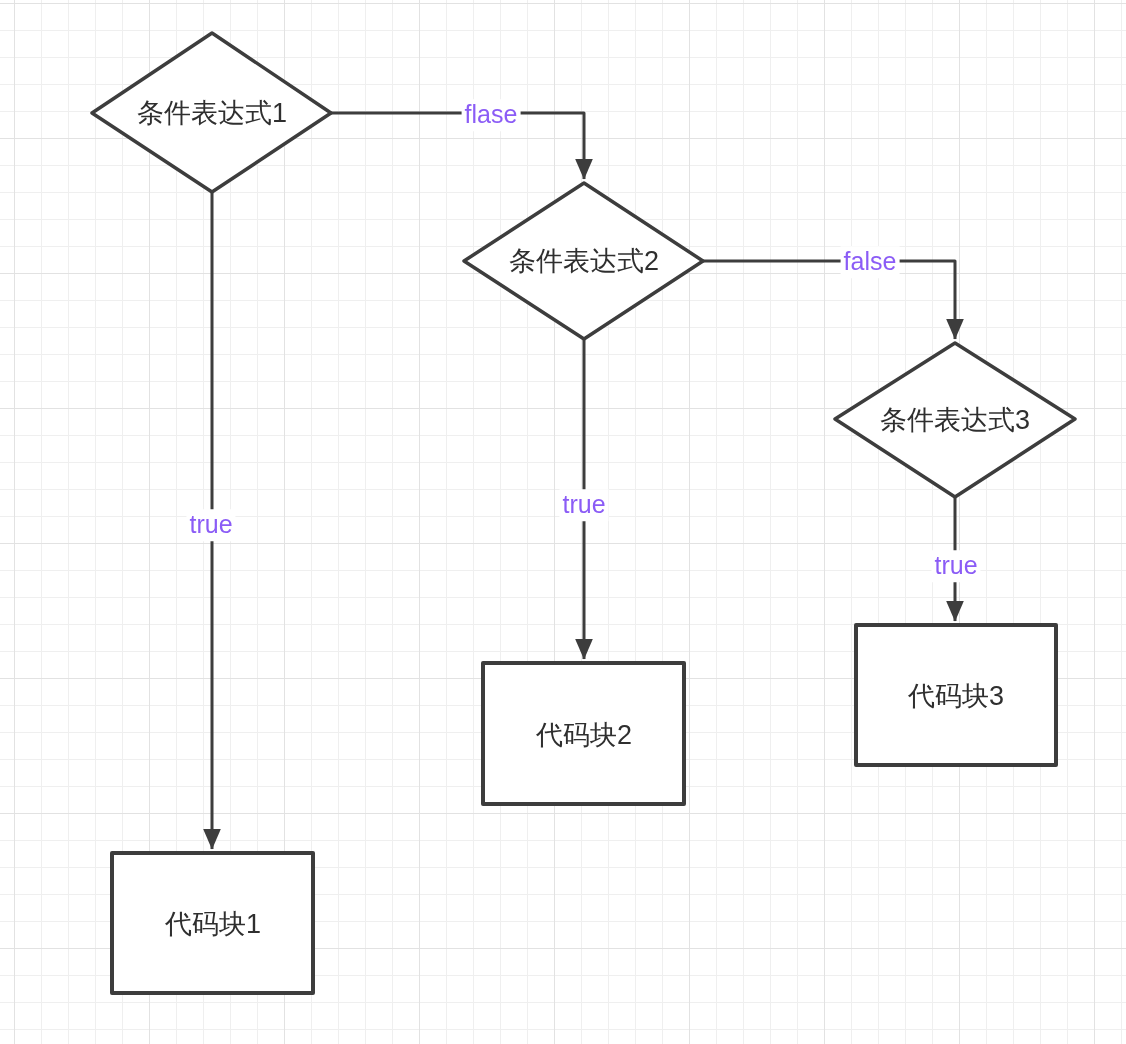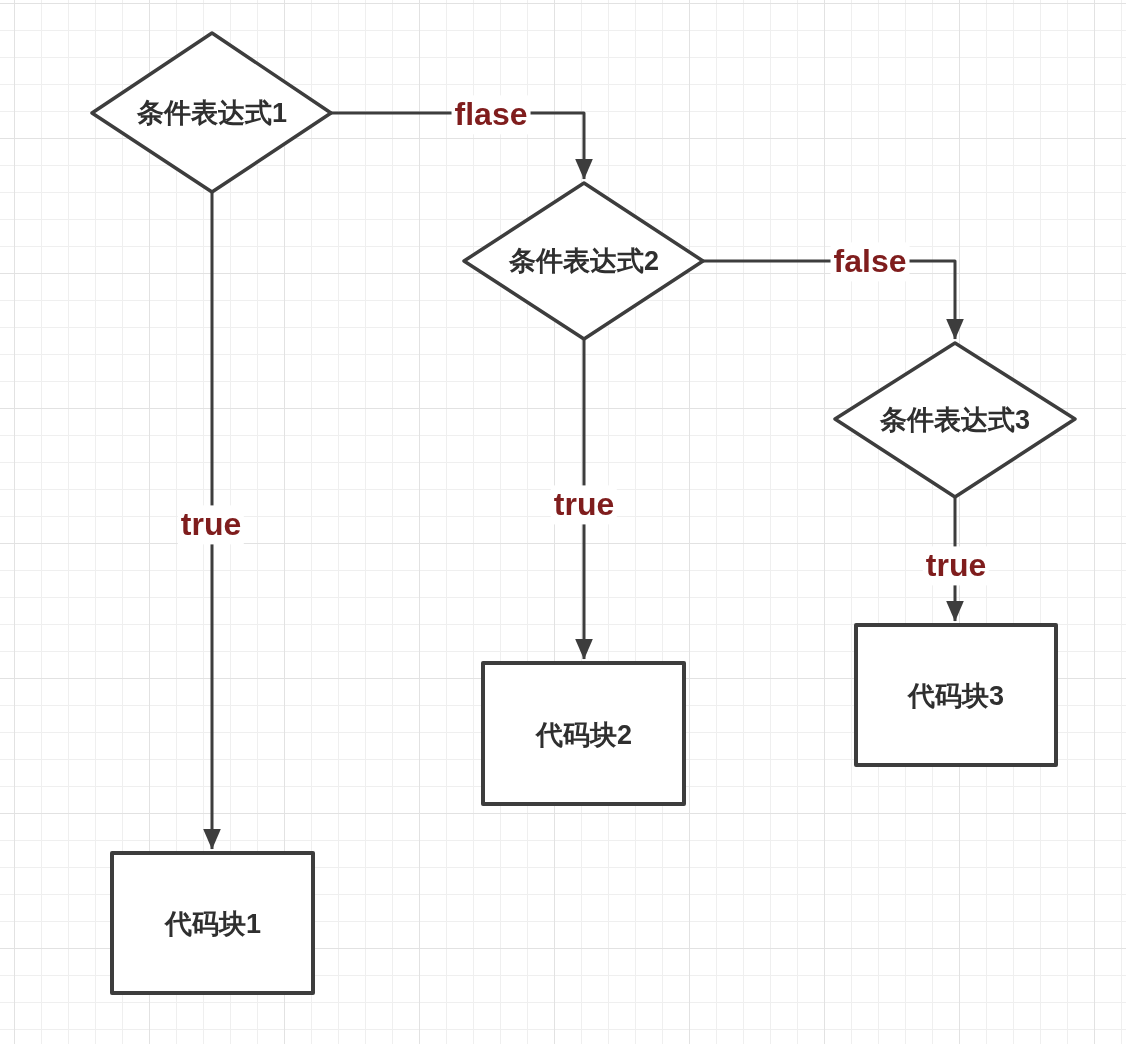--- a/index.html
+++ b/index.html
@@ -14,21 +14,20 @@
     height: 1044px;
     overflow: hidden;
     background-color: #ffffff;
     background-image:
       linear-gradient(to right, #e2e2e2 1px, transparent 1px),
       linear-gradient(to bottom, #e2e2e2 1px, transparent 1px),
       linear-gradient(to right, #efefef 1px, transparent 1px),
       linear-gradient(to bottom, #efefef 1px, transparent 1px);
     background-size: 135px 135px, 135px 135px, 27px 27px, 27px 27px;
     background-position: 14px 3px;
-    font-weight: bold;
   }
   svg.diagram {
     position: absolute;
     left: 0;
     top: 0;
   }
   .shape {
     fill: #ffffff;
     stroke: #3d3d3d;
     stroke-linejoin: round;
@@ -44,22 +43,22 @@
   .node-text {
     fill: #2f2f2f;
     font-family: "Liberation Sans", sans-serif;
     font-size: 27px;
     text-anchor: middle;
   }
   .edge-label {
     position: absolute;
     transform: translate(-50%, -50%);
     background: #ffffff;
-    color: #7f1d1d;
-    font-size: 32px;
+    color: #8b5cf6;
+    font-size: 25px;
     line-height: 1.1;
     padding: 2px 3px;
     white-space: nowrap;
   }
 </style>
 </head>
 <body>
 
 <div class="canvas">
 

